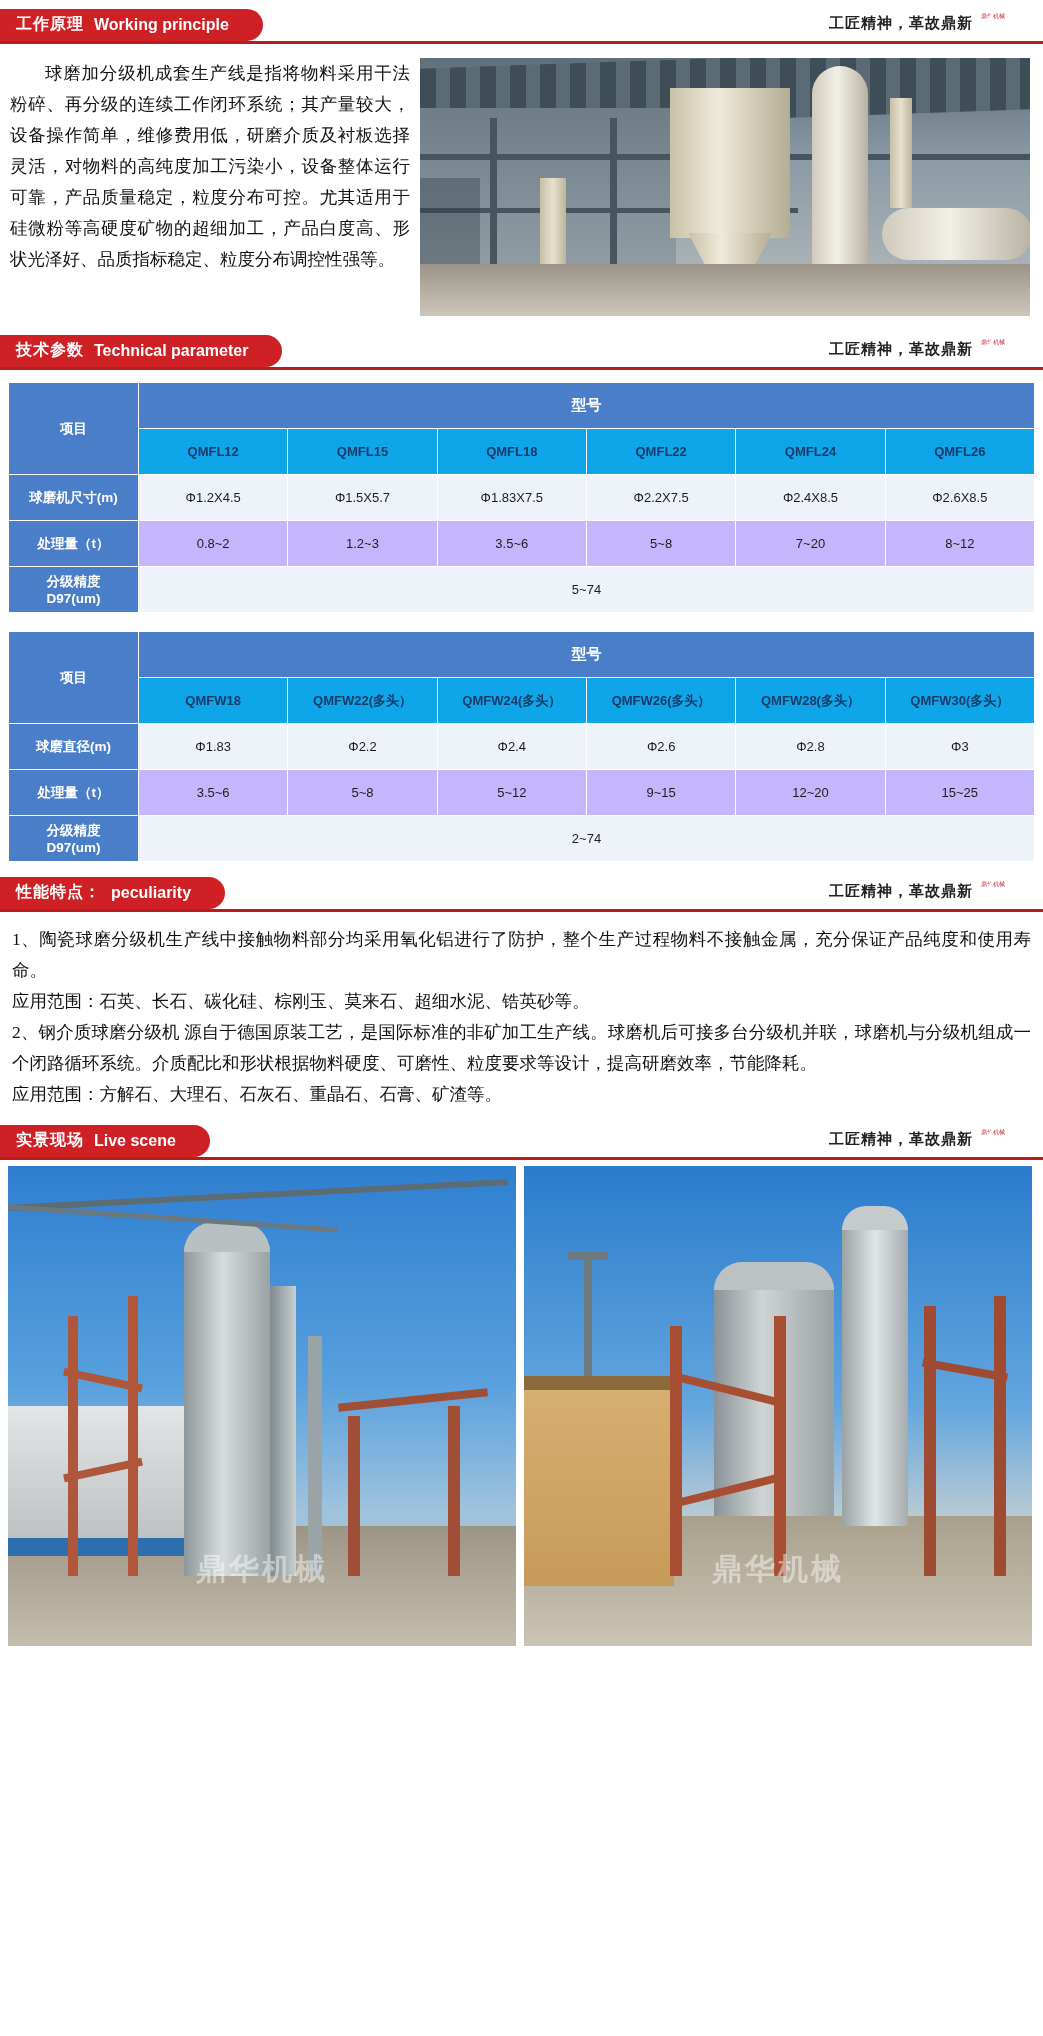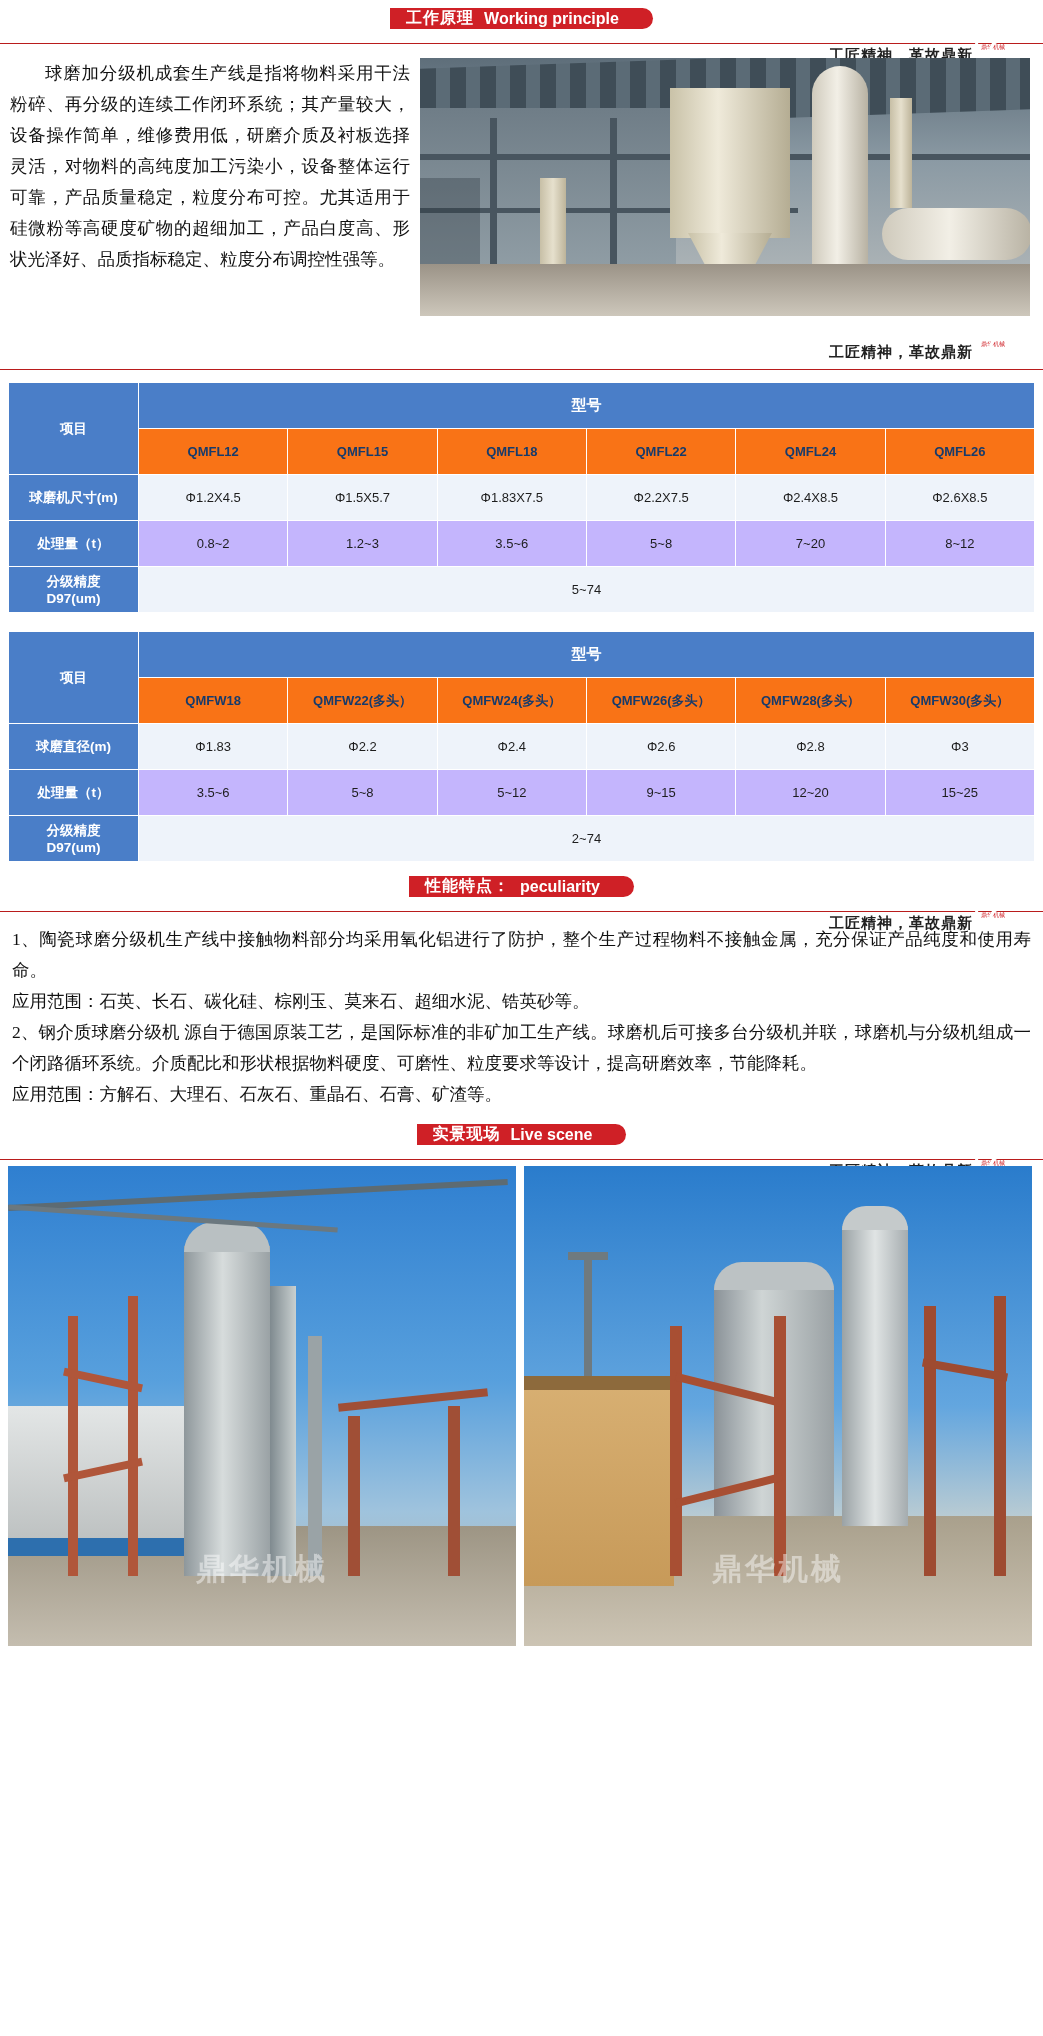--- a/index.html
+++ b/index.html
@@ -14,24 +14,23 @@
     color: #1a1a1a;
     position: relative;
   }
   .page { width: 1043px; position: relative; }
 
   
   .sec-head {
     position: relative;
     height: 44px;
     margin: 0 0 0 0;
-    border-bottom: 1px solid #b91c1c;
+    border-bottom: 3px solid #b91c1c;
     display: flex;
     align-items: center;
-    flex-direction: column;
   }
   .sec-head .tab {
     height: 32px;
     background: #cf2026;
     color: #ffffff;
     display: flex;
     align-items: center;
     padding: 0 34px 0 16px;
     font-size: 16px;
     font-weight: bold;
@@ -151,21 +150,21 @@
     font-size: 15px;
   }
   .c-item {
     background: #4a7ec8;
     color: #ffffff;
     font-weight: bold;
     font-size: 13.5px;
     width: 130px;
   }
   .c-sub {
-    background: #f97316;
+    background: #0ea5e9;
     color: #173b6b;
     font-weight: bold;
     font-size: 13px;
   }
   .c-val {
     background: #eef3fa;
     color: #1d1d1d;
     font-size: 13px;
   }
   .c-val2 {
@@ -247,20 +246,24 @@
       <span class="ph-duct el" style="left:392px;top:8px;width:56px;height:240px;"></span>
       <span class="ph-duct el" style="left:462px;top:150px;width:150px;height:52px;"></span>
       <span class="ph-col el" style="left:120px;top:120px;width:26px;height:116px;"></span>
       <span class="ph-col el" style="left:470px;top:40px;width:22px;height:110px;"></span>
       <span class="ph-dark el" style="left:0;top:120px;width:60px;height:110px;opacity:.35;"></span>
       <span class="ph-floor el"></span>
     </div>
   </div>
 
   <div class="sec-head">
+    <div class="tab">
+      <span class="cn">技术参数</span>
+      <span class="en">Technical parameter</span>
+    </div>
     <div class="right">
       <span class="slogan">工匠精神，革故鼎新</span>
       <span class="logo">
         <span class="mark"></span>
         <span class="lname">鼎华机械</span>
       </span>
     </div>
   </div>
 
   <div class="tbl-wrap">

